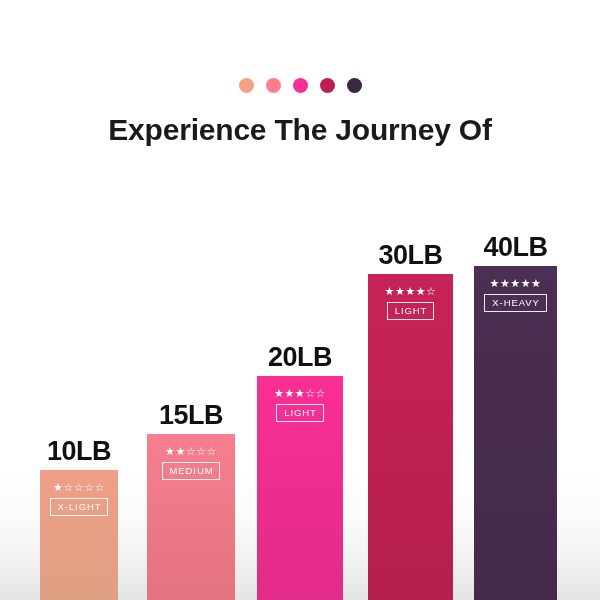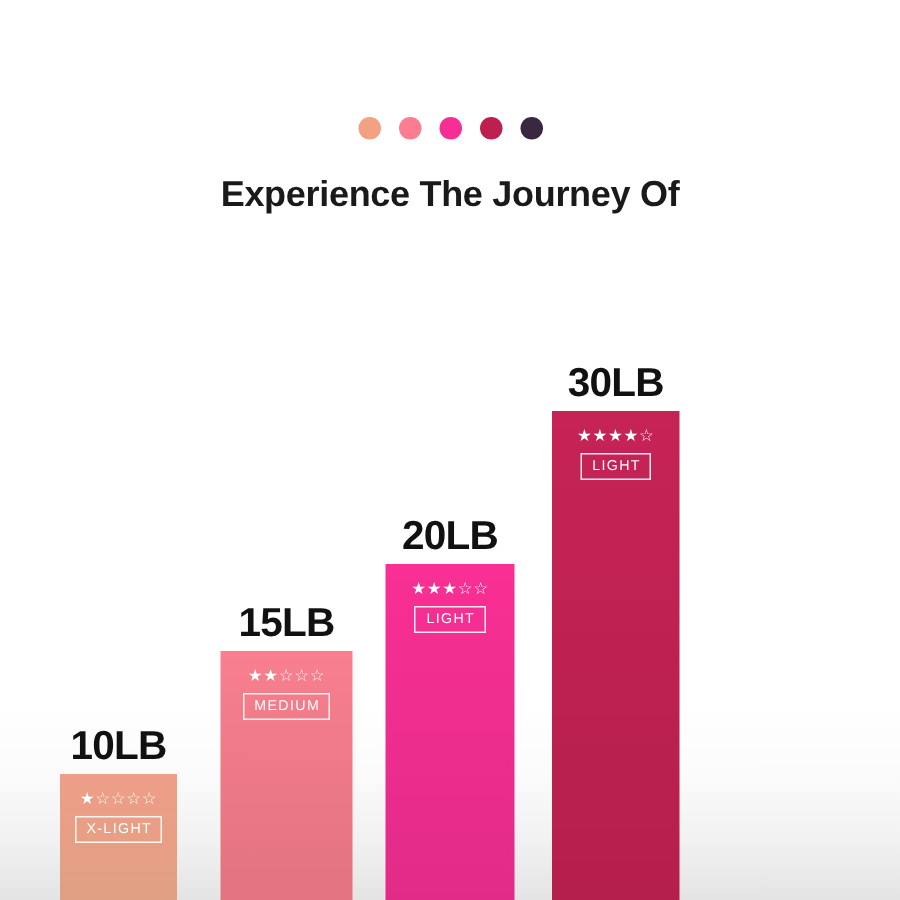--- a/index.html
+++ b/index.html
@@ -47,21 +47,21 @@
 
   
   #headline {
     position: absolute;
     top: 108px;
     left: 0;
     width: 600px;
     text-align: center;
     color: #1a1a1a;
     font-weight: bold;
-    font-size: 24px;
+    font-size: 30px;
     line-height: 43px;
     letter-spacing: -0.2px;
   }
   #headline .line {
     display: block;
     white-space: nowrap;
   }
 
   
   #chart {
@@ -128,21 +128,21 @@
       <span class="dot" style="background: rgb(247, 46, 147);"></span>
       <span class="dot" style="background: rgb(189, 32, 80);"></span>
       <span class="dot" style="background: rgb(58, 39, 64);"></span>
     </div>
 
   <div id="headline">
     <span class="line">Experience The Journey Of</span>
   </div>
 
   <div id="chart">
-      <div class="bar-group" style="left: 40px; width: 78px; height: 84px;">
+      <div class="bar-group" style="left: 40px; width: 78px; height: 130px;">
         <div class="bar-label">10LB</div>
         <div class="bar" style="background: linear-gradient(rgb(239, 158, 136) 0%, rgb(223, 160, 131) 100%);">
           <div class="stars">★☆☆☆☆</div>
           <div class="tier-box">X-LIGHT</div>
         </div>
       </div>
       <div class="bar-group" style="left: 147px; width: 88px; height: 166px; margin-top: 17px;">
         <div class="bar-label">15LB</div>
         <div class="bar" style="background: linear-gradient(rgb(248, 127, 142) 0%, rgb(226, 115, 127) 100%);">
           <div class="stars">★★☆☆☆</div>
@@ -156,15 +156,22 @@
           <div class="tier-box">LIGHT</div>
         </div>
       </div>
       <div class="bar-group" style="left: 368px; width: 85px; height: 326px;">
         <div class="bar-label">30LB</div>
         <div class="bar" style="background: linear-gradient(rgb(198, 35, 86) 0%, rgb(181, 31, 76) 100%);">
           <div class="stars">★★★★☆</div>
           <div class="tier-box">LIGHT</div>
         </div>
       </div>
+      <div class="bar-group" style="left: 474px; width: 83px; height: 334px;">
+        <div class="bar-label">40LB</div>
+        <div class="bar" style="background: linear-gradient(rgb(75, 47, 84) 0%, rgb(67, 42, 75) 100%);">
+          <div class="stars">★★★★★</div>
+          <div class="tier-box">X-HEAVY</div>
+        </div>
+      </div>
     </div>
 
 </div>
 
 </body></html>

